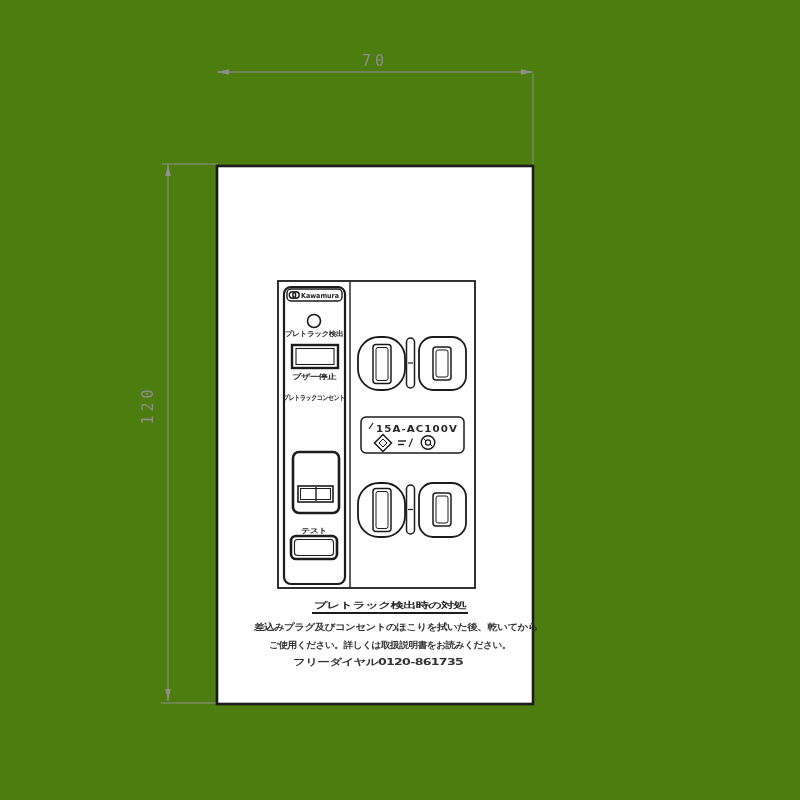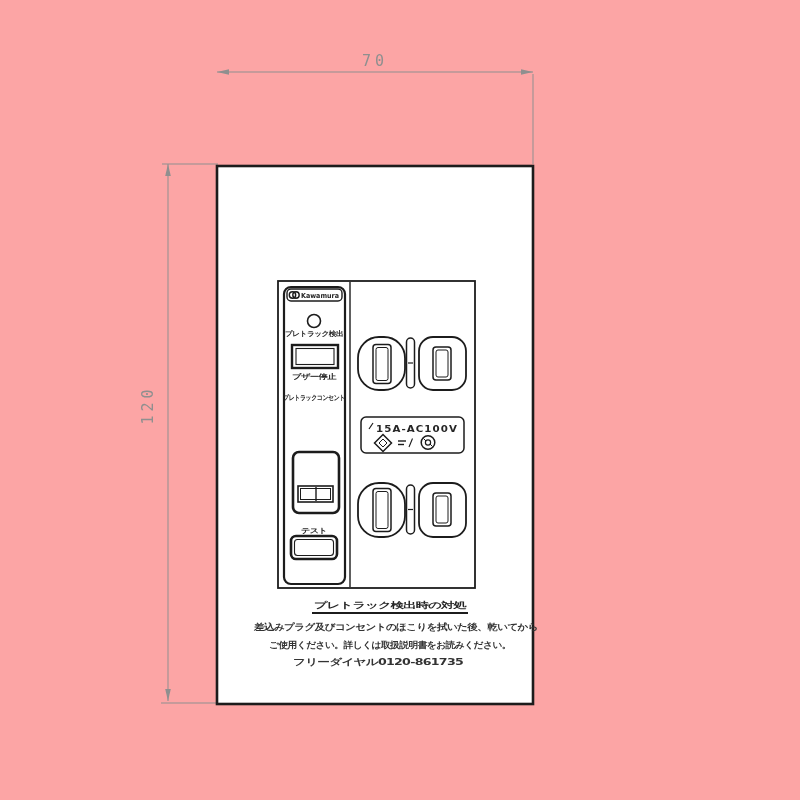--- a/index.html
+++ b/index.html
@@ -1,16 +1,16 @@
 <!DOCTYPE html>
 <html><head>
 <meta charset="utf-8">
 <style>
   html,body{margin:0;padding:0;background:#fff;}
-  .canvas{position:relative;width:800px;height:800px;background:#fca5a5;overflow:hidden;
+  .canvas{position:relative;width:800px;height:800px;background:#4d7c0f;overflow:hidden;
           font-family:"DejaVu Sans", sans-serif;}
   svg{position:absolute;left:0;top:0;}
   text{fill:#262626;font-family:"DejaVu Sans", sans-serif;}
   .dim-text{fill:#8f8f8f;font-family:"DejaVu Sans Mono", monospace;font-size:15px;letter-spacing:4px;}
   .jp-sm{font-size:7px;font-weight:bold;letter-spacing:-0.5px;}
   .jp-md{font-size:8.5px;font-weight:bold;letter-spacing:-0.5px;}
   .jp-body{font-size:9px;font-weight:bold;fill:#333;letter-spacing:-0.5px;}
   .brand{font-size:7px;font-weight:bold;letter-spacing:0px;}
   .rating{font-size:9.5px;font-weight:bold;letter-spacing:1px;}
   .ln{stroke:#1c1c1c;fill:none;}

